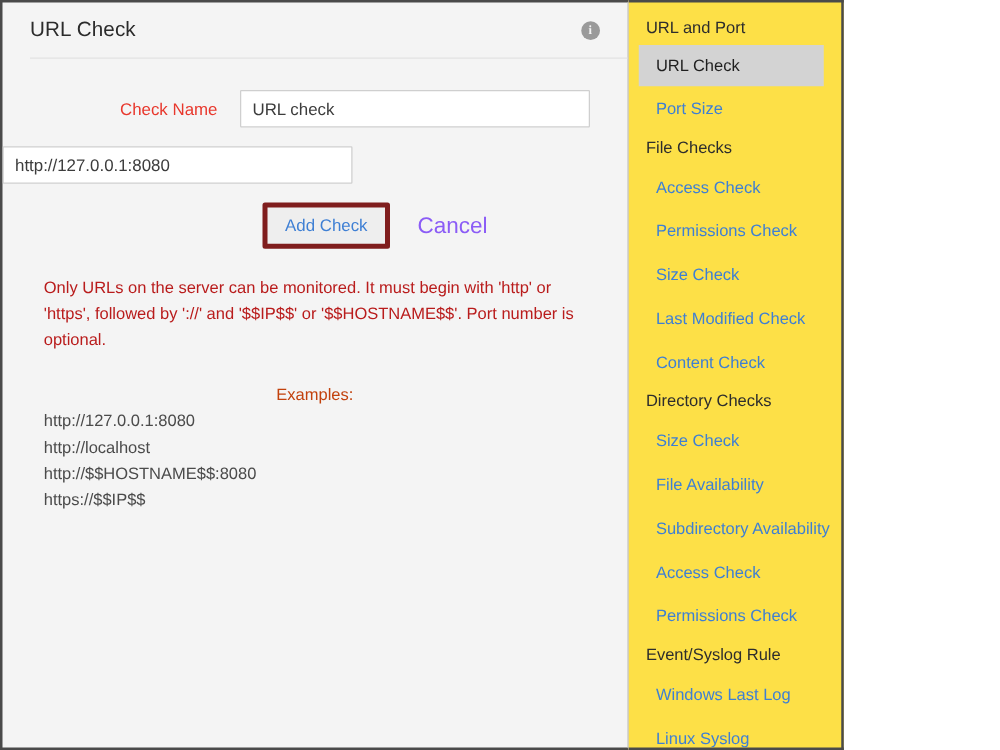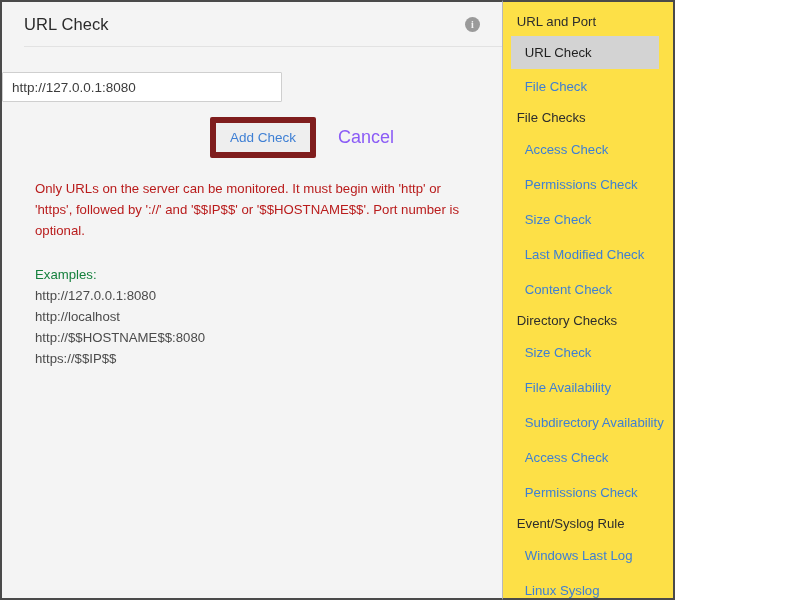--- a/index.html
+++ b/index.html
@@ -107,21 +107,21 @@
 
   .button-row {
     display: flex;
     align-items: center;
     margin-left: 208px;
     margin-top: 7px;
   }
 
   .btn-primary {
     background: #eeeeee;
-    border: 6px solid #7f1d1d;
+    border: 4px solid #7f1d1d;
     color: #3e7fd4;
     font-size: 13.5px;
     padding: 7px 14px;
     font-family: "Liberation Sans", sans-serif;
     cursor: pointer;
     border-radius: 2px;
   }
 
   .btn-link {
     color: #8b5cf6;
@@ -142,22 +142,23 @@
     line-height: 21px;
     max-width: 540px;
   }
 
   .examples-block {
     margin-top: 23px;
   }
 
   .examples-title {
     font-size: 13.2px;
-    color: #15803d;
+    color: #c2410c;
     line-height: 21px;
+    text-align: center;
   }
 
   .example-line {
     font-size: 13.2px;
     color: #4b4b4b;
     line-height: 21px;
   }
 
   
   .sidebar {
@@ -203,20 +204,24 @@
   <div class="main-panel">
 
     <div class="panel-header">
       <div class="panel-title">URL Check</div>
       <div class="info-icon">i</div>
     </div>
     <div class="header-rule"></div>
 
     <div class="form-area">
 
+      <div class="form-row">
+        <div class="form-label">Check Name</div>
+        <input class="form-input" type="text" value="URL check" style="">
+      </div>
 
       <div class="form-row">
         <input class="form-input" type="text" value="http://127.0.0.1:8080" style="">
       </div>
 
       <div class="button-row">
         <button class="btn-primary">Add Check</button>
         <a class="btn-link">Cancel</a>
       </div>
 
@@ -233,21 +238,21 @@
         <div class="example-line">https://$$IP$$</div>
       </div>
     </div>
 
   </div>
 
   <div class="sidebar">
 
     <div class="sb-group">URL and Port</div>
     <div class="sb-item active">URL Check</div>
-    <div class="sb-item">File Check</div>
+    <div class="sb-item">Port Size</div>
 
     <div class="sb-group">File Checks</div>
     <div class="sb-item">Access Check</div>
     <div class="sb-item">Permissions Check</div>
     <div class="sb-item">Size Check</div>
     <div class="sb-item">Last Modified Check</div>
     <div class="sb-item">Content Check</div>
 
     <div class="sb-group">Directory Checks</div>
     <div class="sb-item">Size Check</div>

